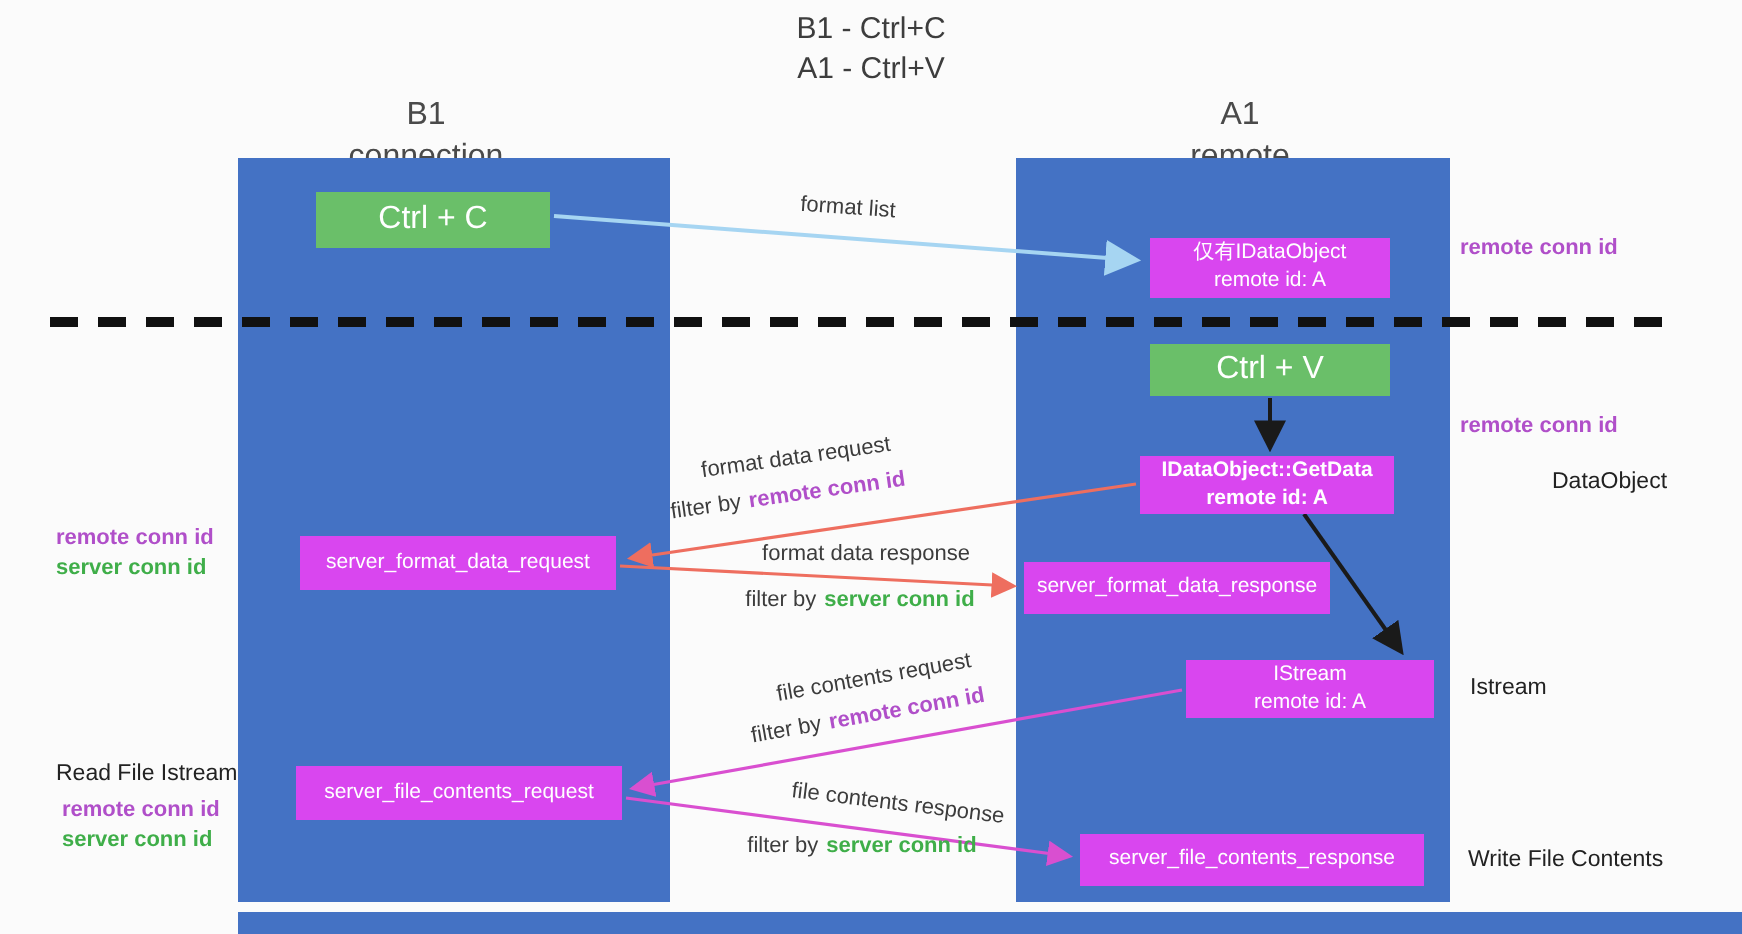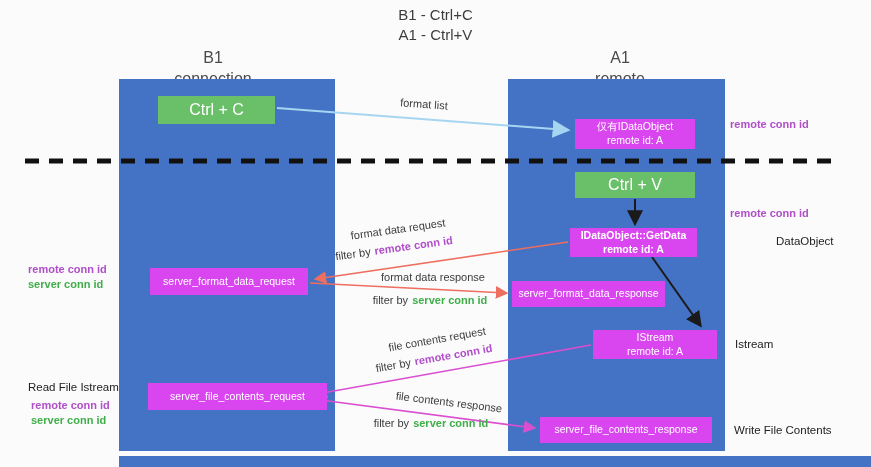--- a/index.html
+++ b/index.html
@@ -112,21 +112,21 @@
 
   <div class="node orange" style="left:512px;top:281px;width:153px;height:26px;">
     <div>server_format_data_response</div>
   </div>
 
   <div class="node orange" style="left:593px;top:330px;width:124px;height:29px;">
     <div>IStream</div>
     <div>remote id: A</div>
   </div>
 
-  <div class="node orange" style="left:148px;top:383px;width:179px;height:27px;">
+  <div class="node orange" style="left:148px;top:383px;width:163px;height:27px;">
     <div>server_file_contents_request</div>
   </div>
 
   <div class="node orange" style="left:540px;top:417px;width:172px;height:26px;">
     <div>server_file_contents_response</div>
   </div>
 
   <div class="edge-label" style="left:424px;top:104px;transform:translate(-50%,-50%) rotate(4deg);">format list</div>
 
   <div class="edge-label" style="left:398px;top:229px;transform:translate(-50%,-50%) rotate(-8deg);">format data request</div>

